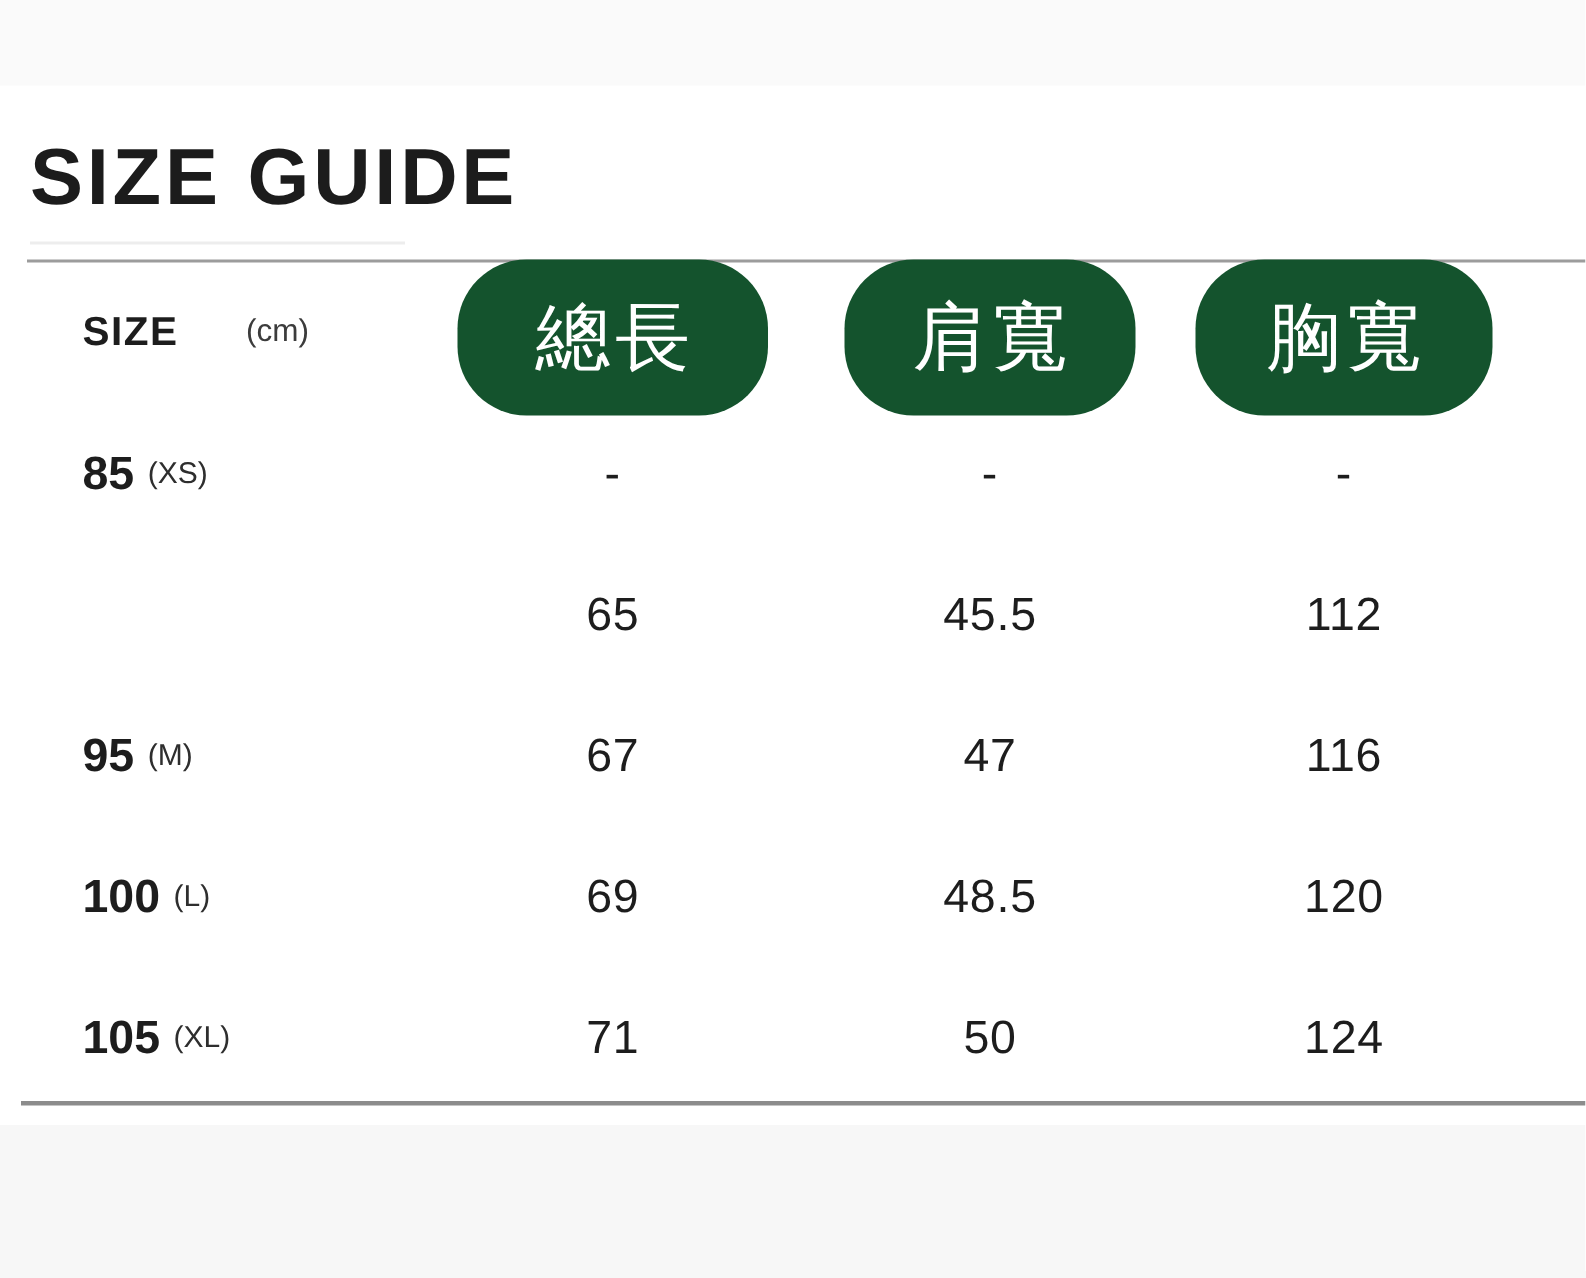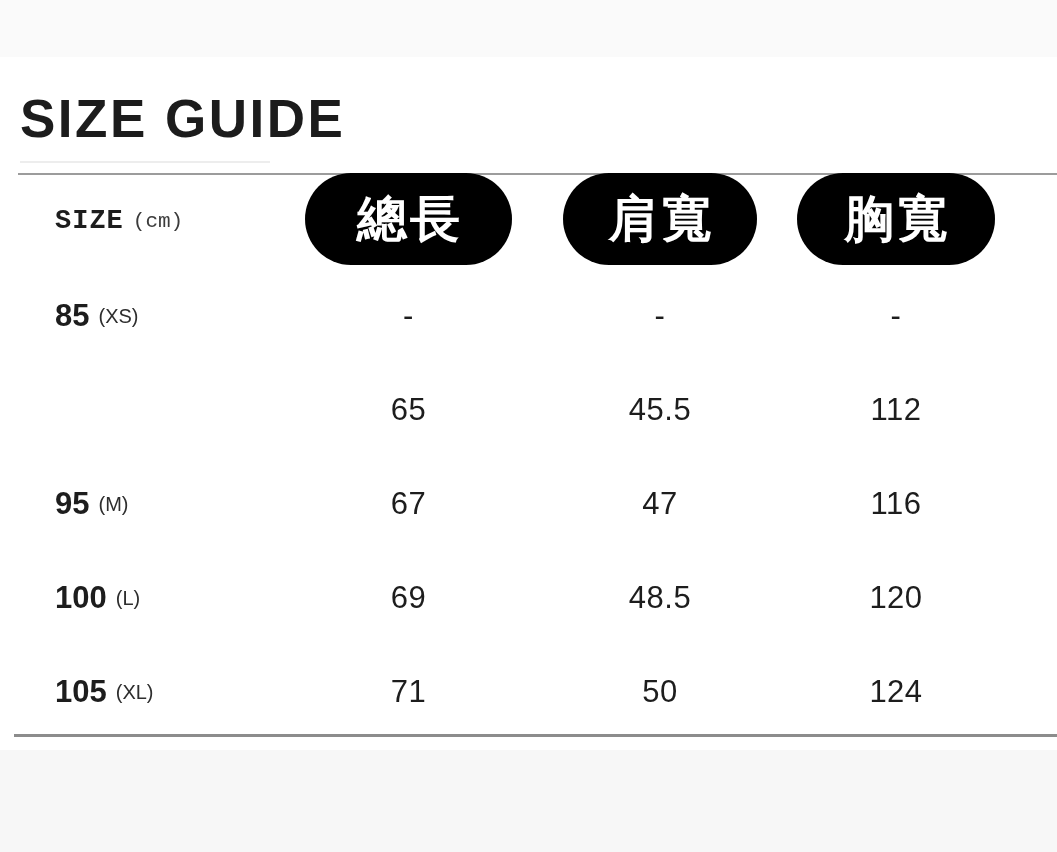--- a/index.html
+++ b/index.html
@@ -50,21 +50,21 @@
     background: #8c8c8c;
   }
 
   .size-table {
     position: absolute; left: 0; top: 175px;
     width: 1057px;
     display: grid;
     grid-template-columns: 305px 207px 51px 194px 40px 198px 1fr;
     grid-template-rows: 88px 94px 94px 94px 94px 94px;
   }
-  .r1 { grid-row: 1; font-family: Liberation Mono, monospace; } .r2 { grid-row: 2; } .r3 { grid-row: 3; }
+  .r1 { grid-row: 1; } .r2 { grid-row: 2; } .r3 { grid-row: 3; }
   .r4 { grid-row: 4; } .r5 { grid-row: 5; } .r6 { grid-row: 6; }
   .col-label { grid-column: 1; }
   .c1 { grid-column: 2; }
   .c2 { grid-column: 4; }
   .c3 { grid-column: 6; }
 
   .cell {
     display: flex;
     align-items: center;
     color: #1d1d1d;
@@ -88,44 +88,45 @@
   .size-word {
     font-size: 27px;
     font-weight: 600;
     letter-spacing: 1px;
     color: #1d1d1d;
   }
   .unit {
     font-size: 21px;
     font-weight: 400;
     color: #3c3c3c;
+    margin-left: 36px;
   }
   .size-num {
     font-size: 31px;
     font-weight: 700;
     color: #1d1d1d;
   }
   .fit {
     font-size: 20px;
     font-weight: 400;
     color: #2e2e2e;
   }
 
   .pill {
     grid-row: 1;
-    height: 92px;
+    height: 104px;
     margin-top: -2px;
-    background: #000000;
+    background: #14532d;
     border-radius: 46px;
     display: flex;
     align-items: center;
     justify-content: center;
     color: #ffffff;
     font-size: 50px;
-    font-weight: 700;
+    font-weight: 400;
     letter-spacing: 3px;
     text-indent: 3px;
   }
 </style>
 </head>
 <body>
 
 <div class="screen">
 
   <div class="top-band"></div>

